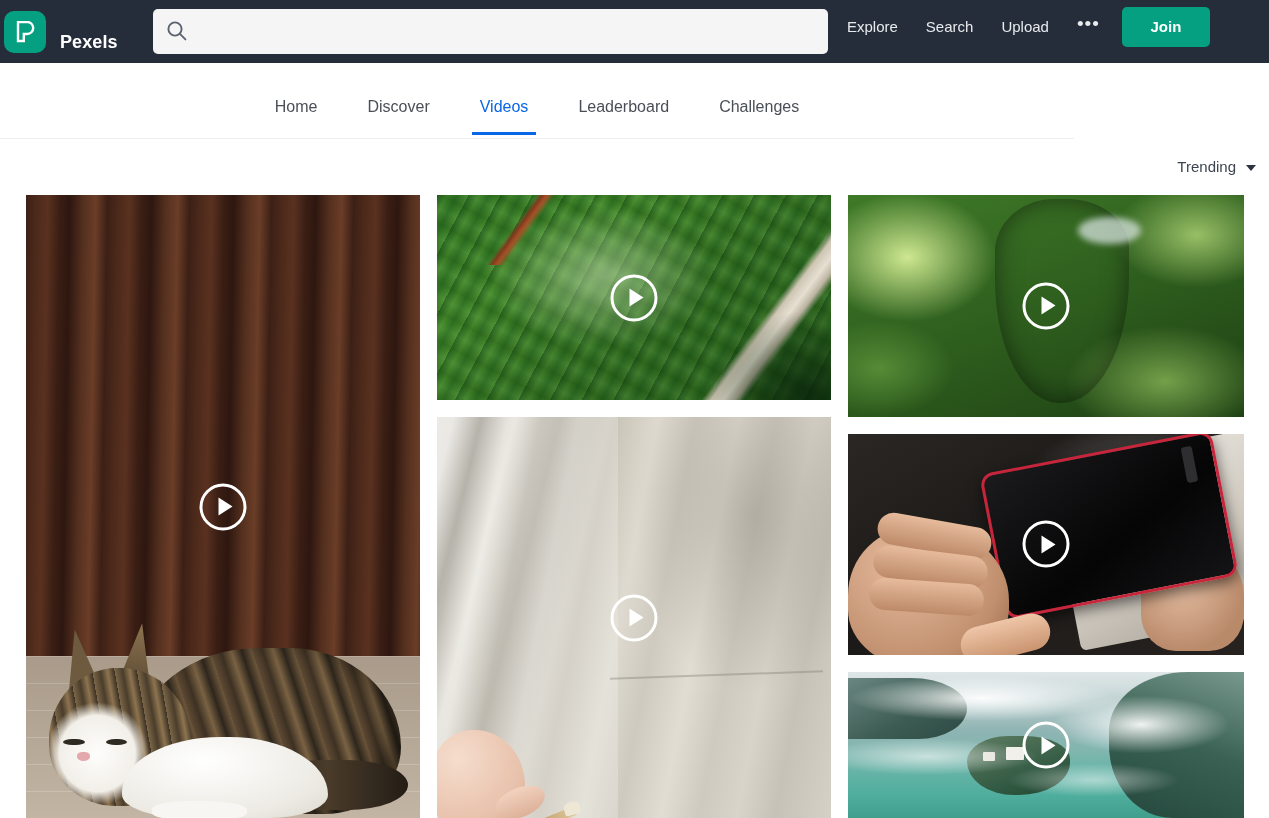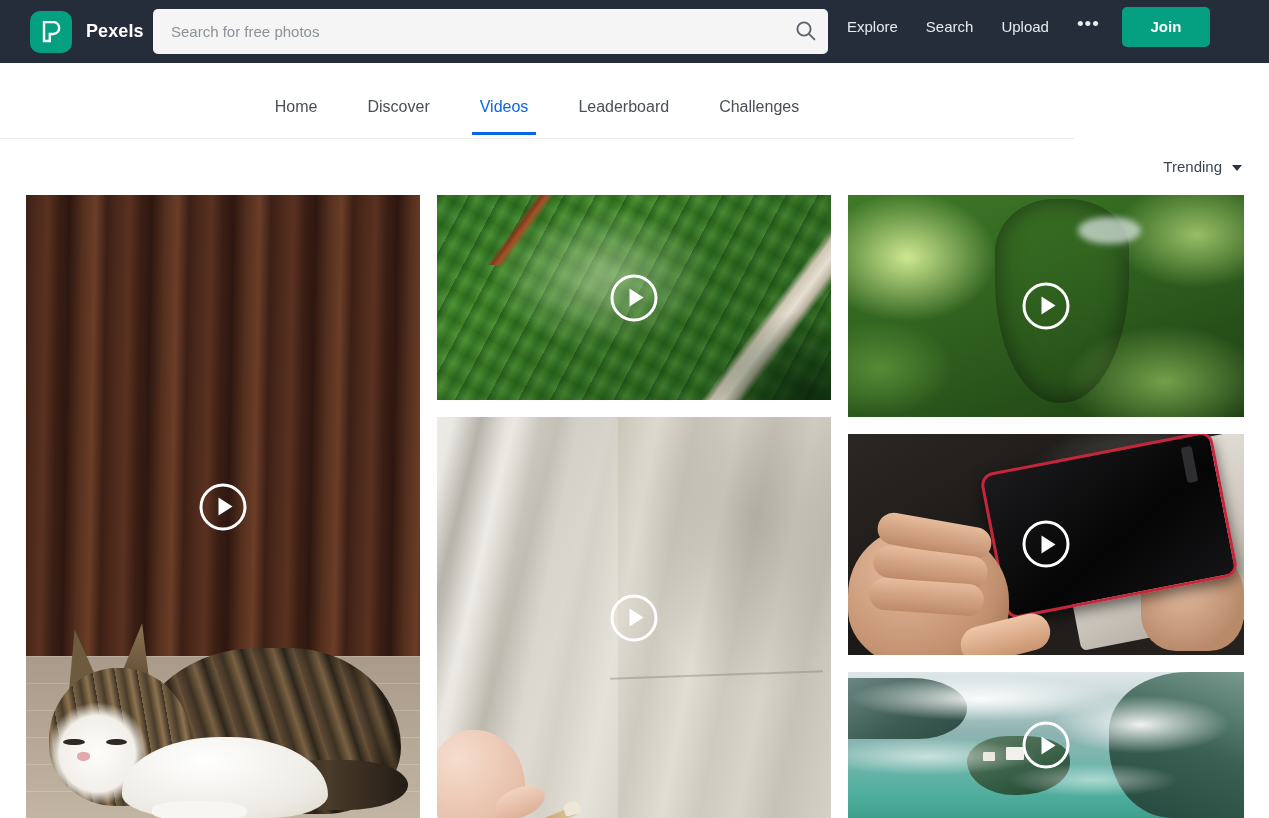--- a/index.html
+++ b/index.html
@@ -7,21 +7,21 @@
     width:1269px;height:818px;overflow:hidden;background:#fff;
     font-family:"Liberation Sans", sans-serif;
     -webkit-font-smoothing:antialiased;
   }
 
   
   .header{
     position:absolute;left:0;top:0;width:1269px;height:63px;
     background:#252d3a;display:flex;align-items:center;z-index:20;
   }
-  .brand{display:flex;align-items:center;margin-left:30px;}
+  .brand{display:flex;align-items:flex-end;margin-left:4px;}
   .logo-box{
     width:42px;height:42px;border-radius:10px;background:#05a081;
     display:flex;align-items:center;justify-content:center;
   }
   .logo-p{display:block;}
   .brand-name{
     color:#fff;font-size:18px;font-weight:bold;margin-left:14px;letter-spacing:.1px;
   }
   .searchbar{
     position:absolute;left:153px;top:9px;width:675px;height:45px;
@@ -81,21 +81,21 @@
   }
 
   
   .section-head{
     position:absolute;left:0;top:138px;width:1269px;height:57px;
   }
   .section-title{
     position:absolute;left:26px;top:19px;font-size:18px;font-weight:bold;color:#2c343f;
   }
   .sort-ctl{
-    position:absolute;right:27px;top:20px;display:flex;align-items:center;cursor:pointer;justify-content:space-between;
+    position:absolute;right:13px;top:20px;display:flex;align-items:center;cursor:pointer;justify-content:space-between;
   }
   .sort-label{font-size:15px;color:#3d4450;}
   .caret{
     width:0;height:0;margin-left:10px;margin-top:2px;
     border-left:5px solid transparent;border-right:5px solid transparent;
     border-top:6px solid #2c343f;
   }
 
   
   .grid{position:absolute;left:26px;top:195px;width:1218px;height:623px;display:flex;gap:17px;}
@@ -387,21 +387,20 @@
   <div class="brand">
     <span class="logo-box">
       <svg class="logo-p" width="20" height="22" viewBox="0 0 20 22" aria-hidden="true">
         <path d="M3 1 h9.2 a6 6 0 0 1 0 12 h-3.4 v7 h-5.8 z" fill="none" stroke="#ffffff" stroke-width="2.4" stroke-linejoin="miter"></path>
       </svg>
     </span>
     <span class="brand-name">Pexels</span>
   </div>
 
   <div class="searchbar">
-    <input type="text" placeholder="Search for free photos" style="">
     <button class="search-icon-btn">
       <span>
         <svg width="21" height="21" viewBox="0 0 21 21" aria-hidden="true">
           <circle cx="9" cy="9" r="6.6" fill="none" stroke="#5b6270" stroke-width="1.9"></circle>
           <line x1="13.9" y1="13.9" x2="19.4" y2="19.4" stroke="#5b6270" stroke-width="1.9" stroke-linecap="round"></line>
         </svg>
       </span>
     </button>
   </div>
 

